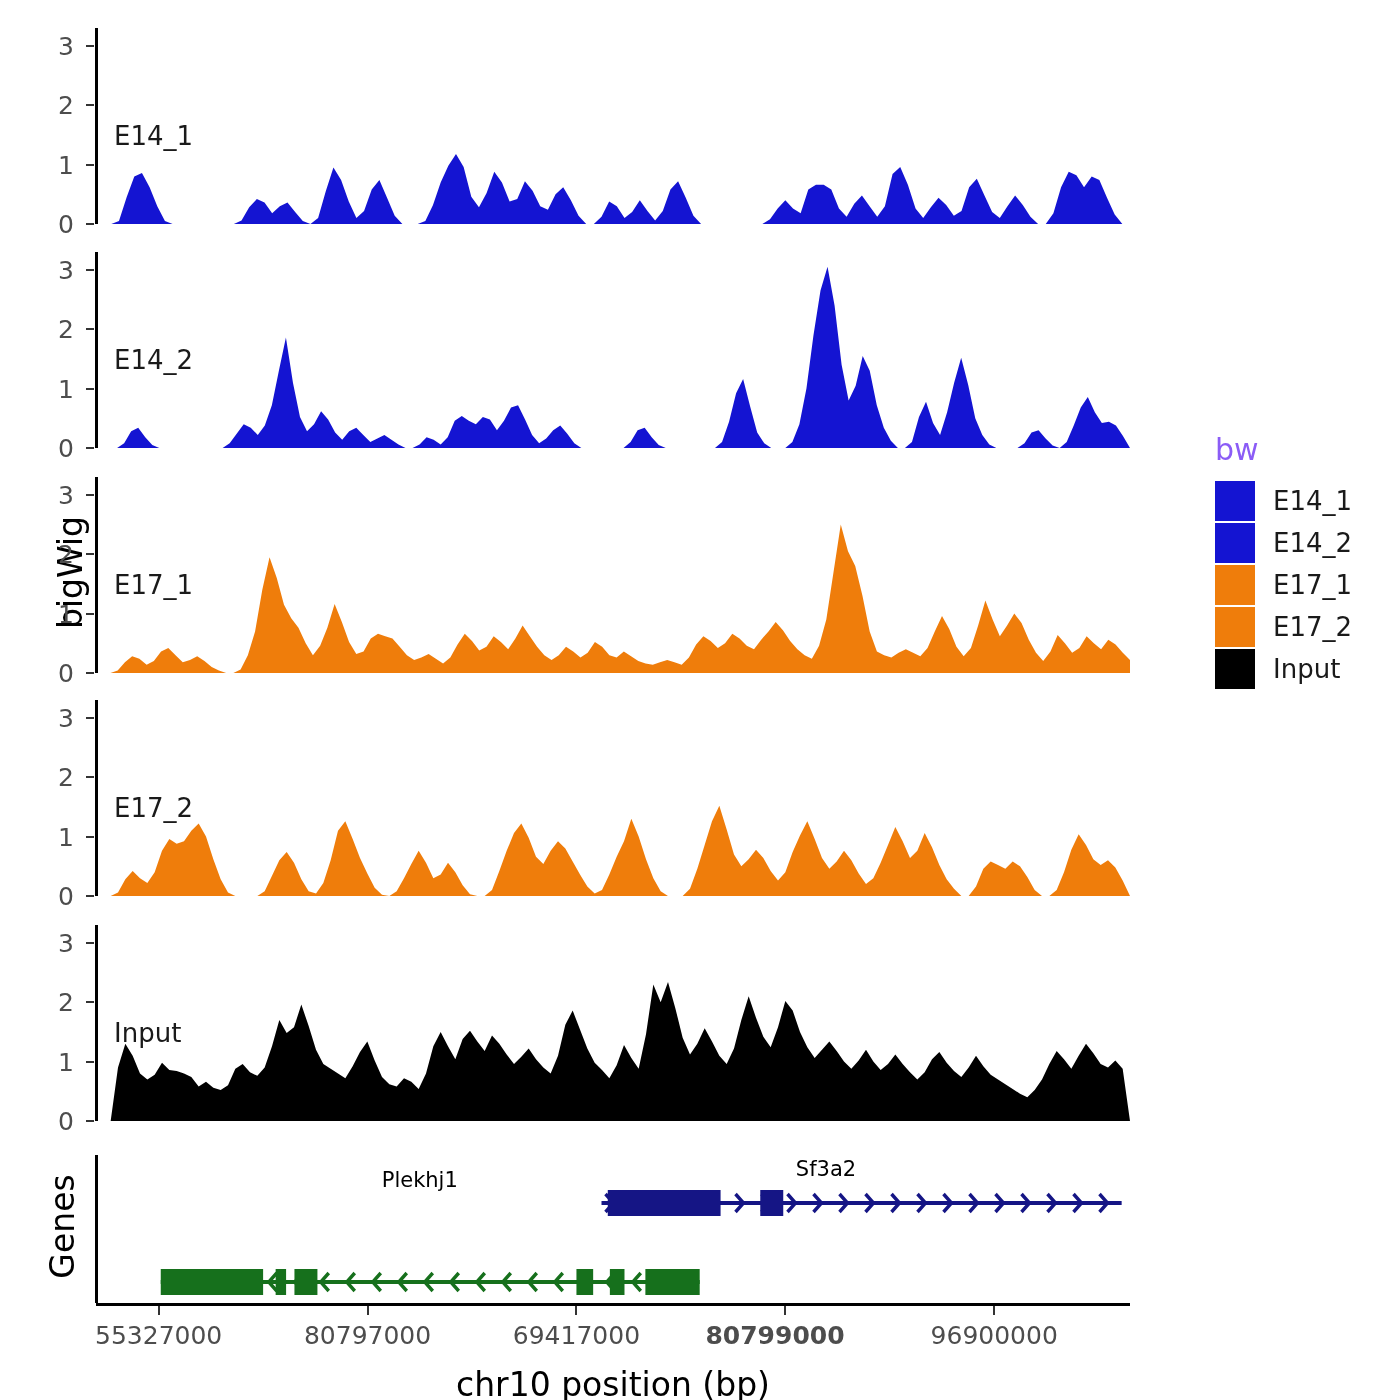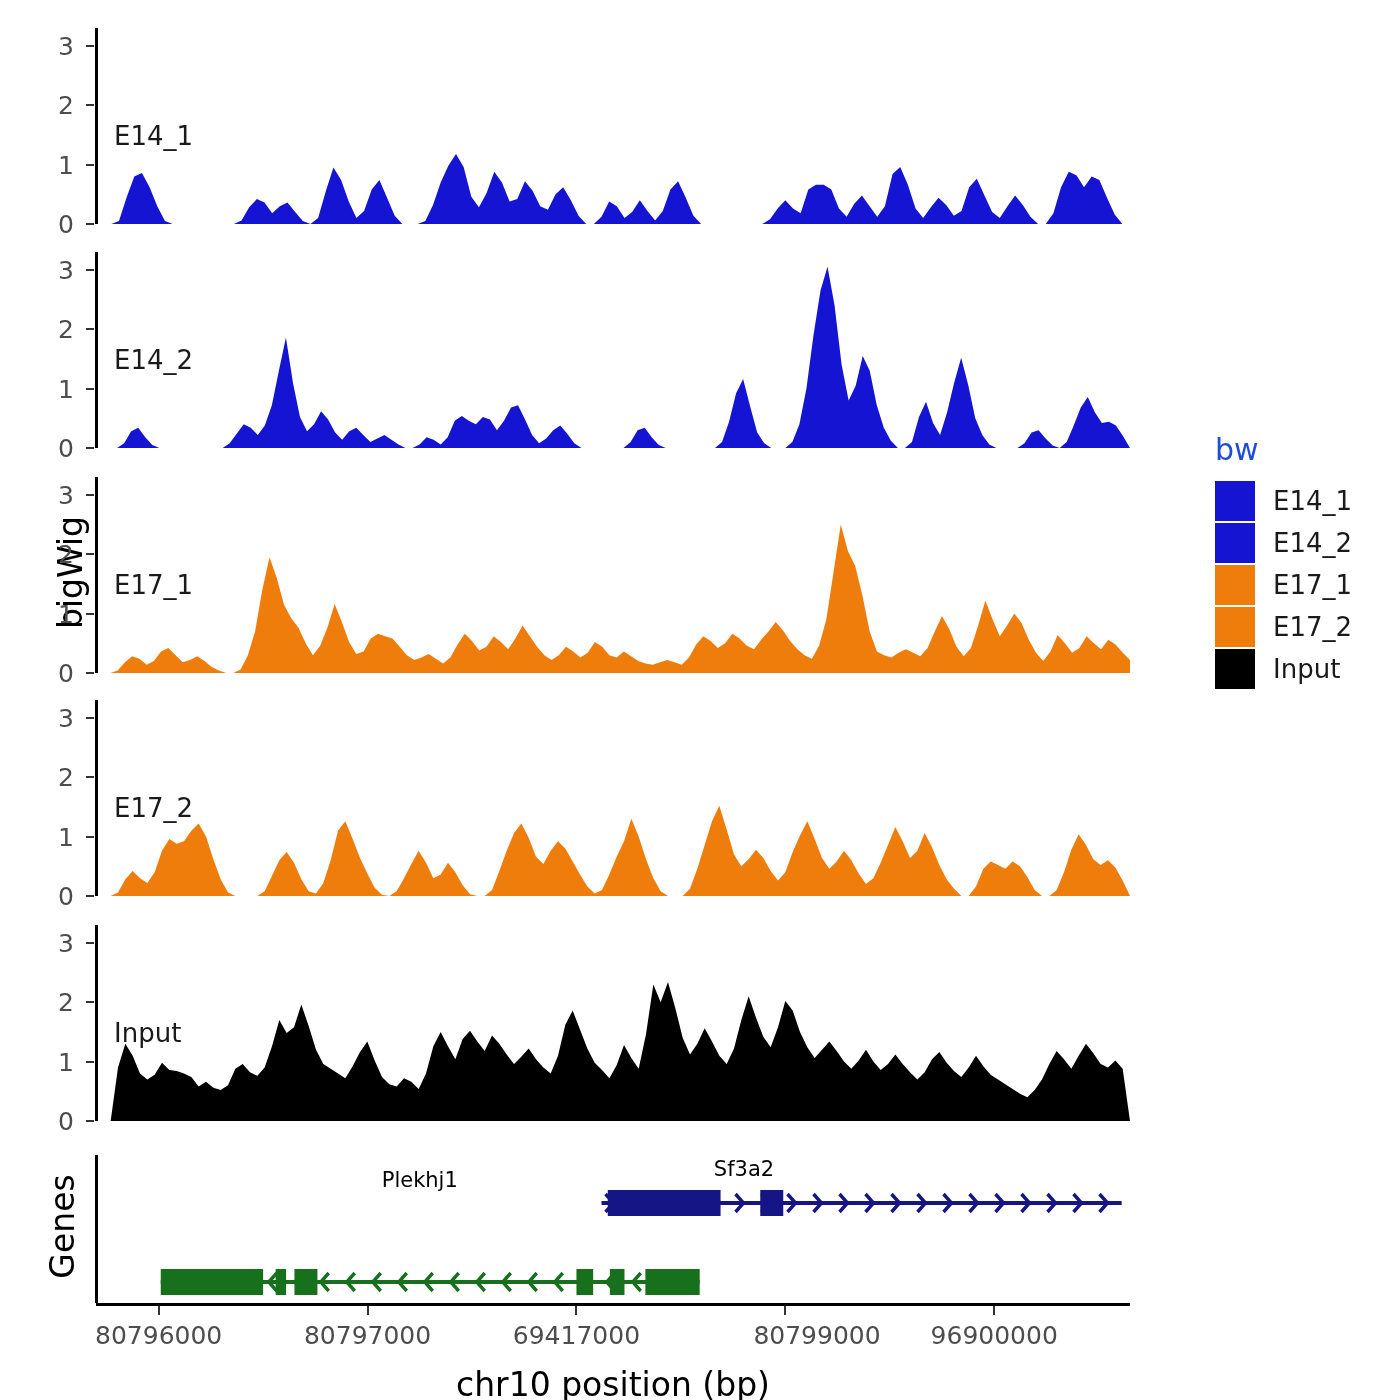--- a/index.html
+++ b/index.html
@@ -76,21 +76,21 @@
     color: #000000;
     text-align: center;
     white-space: nowrap;
     transform: translateX(-50%);
   }
 
   
   .legend { position: absolute; }
   .legend-title {
     font-size: 30px;
-    color: #1d4ed8;
+    color: #8b5cf6;
     margin-bottom: 14px;
   }
   .legend-row {
     display: flex;
     align-items: center;
     margin-bottom: 2px;
   }
   .legend-swatch {
     width: 40px; height: 40px;
     display: inline-block;
@@ -236,31 +236,31 @@
         <path d="M 666.7555555555556 118 L 658.7555555555556 127 L 666.7555555555556 136" fill="none" stroke="#16701c" stroke-width="3.4" stroke-linejoin="miter"></path>
         <path d="M 692.7555555555556 118 L 684.7555555555556 127 L 692.7555555555556 136" fill="none" stroke="#16701c" stroke-width="3.4" stroke-linejoin="miter"></path>
         <rect x="160.75555555555556" y="114" width="102.35555555555553" height="26" fill="#16701c"></rect>
         <rect x="275.64444444444445" y="114" width="10.4444444444444" height="26" fill="#16701c"></rect>
         <rect x="294.44444444444446" y="114" width="22.97777777777776" height="26" fill="#16701c"></rect>
         <rect x="576.4444444444445" y="114" width="16.71111111111111" height="26" fill="#16701c"></rect>
         <rect x="609.8666666666667" y="114" width="14.622222222222149" height="26" fill="#16701c"></rect>
         <rect x="645.3777777777777" y="114" width="54.31111111111113" height="26" fill="#16701c"></rect>
       </g>
     </svg>
-    <div class="gene-name" style="left: 744px; top: 1157px; text-align: right;">Sf3a2</div>
+    <div class="gene-name" style="left: 826px; top: 1157px; text-align: right;">Sf3a2</div>
     <div class="gene-name" style="left: 419.778px; top: 1168px;">Plekhj1</div>
     <div class="xaxis-line" style="left: 96px; top: 1303px; width: 1034px;"></div>
     <div class="xtick" style="left: 157.667px; top: 1306px;"></div>
-    <div class="xtick-label" style="left: 158.667px; top: 1321px;">80796000</div>
+    <div class="xtick-label" style="left: 158.667px; top: 1321px;">55327000</div>
     <div class="xtick" style="left: 366.556px; top: 1306px;"></div>
     <div class="xtick-label" style="left: 367.556px; top: 1321px;">80797000</div>
     <div class="xtick" style="left: 575.444px; top: 1306px;"></div>
     <div class="xtick-label" style="left: 576.444px; top: 1321px;">69417000</div>
     <div class="xtick" style="left: 784.333px; top: 1306px;"></div>
-    <div class="xtick-label" style="left: 817px; top: 1321px;">80799000</div>
+    <div class="xtick-label" style="left: 775px; top: 1321px; font-weight: bold;">80799000</div>
     <div class="xtick" style="left: 993.222px; top: 1306px;"></div>
     <div class="xtick-label" style="left: 994.222px; top: 1321px;">96900000</div>
     <div class="xaxis-title" style="left: 613px; top: 1365px;">chr10 position (bp)</div>
     <div class="legend" style="left: 1215px; top: 432px;">
       <div class="legend-title">bw</div>
       <div class="legend-row">
         <span class="legend-swatch" style="background: rgb(20, 20, 210);"></span>
         <span class="legend-label">E14_1</span>
       </div>
       <div class="legend-row">

